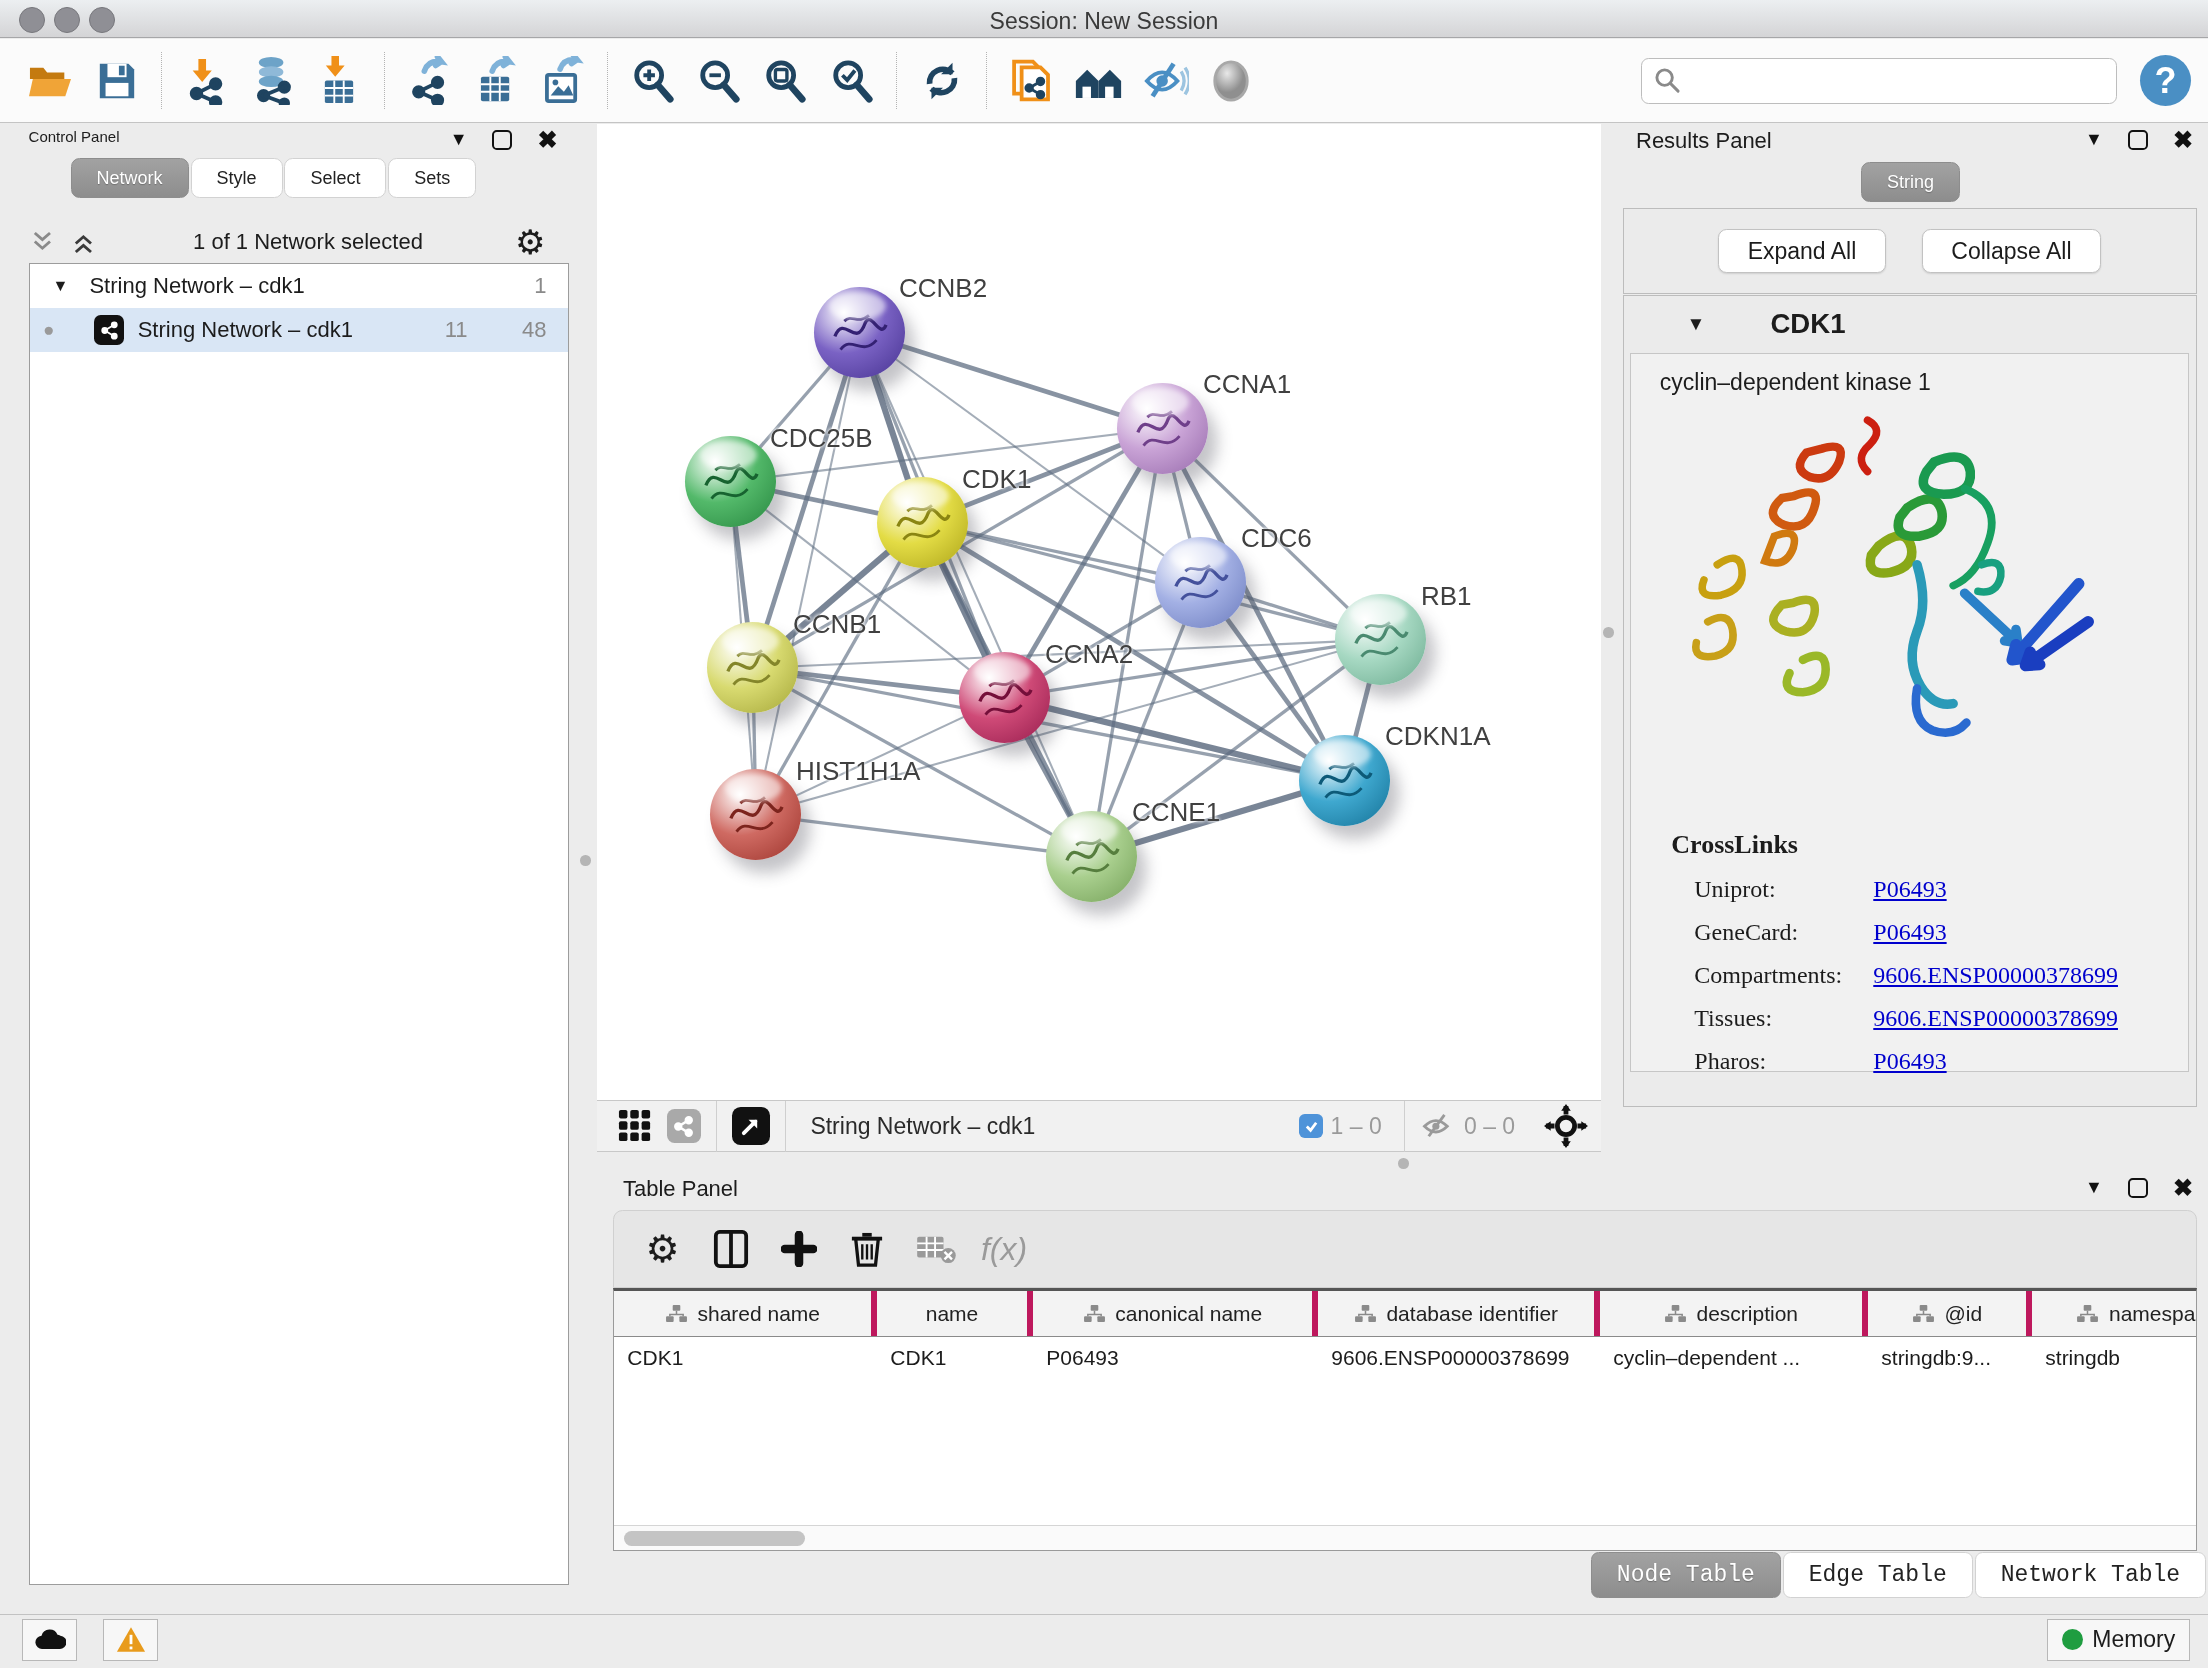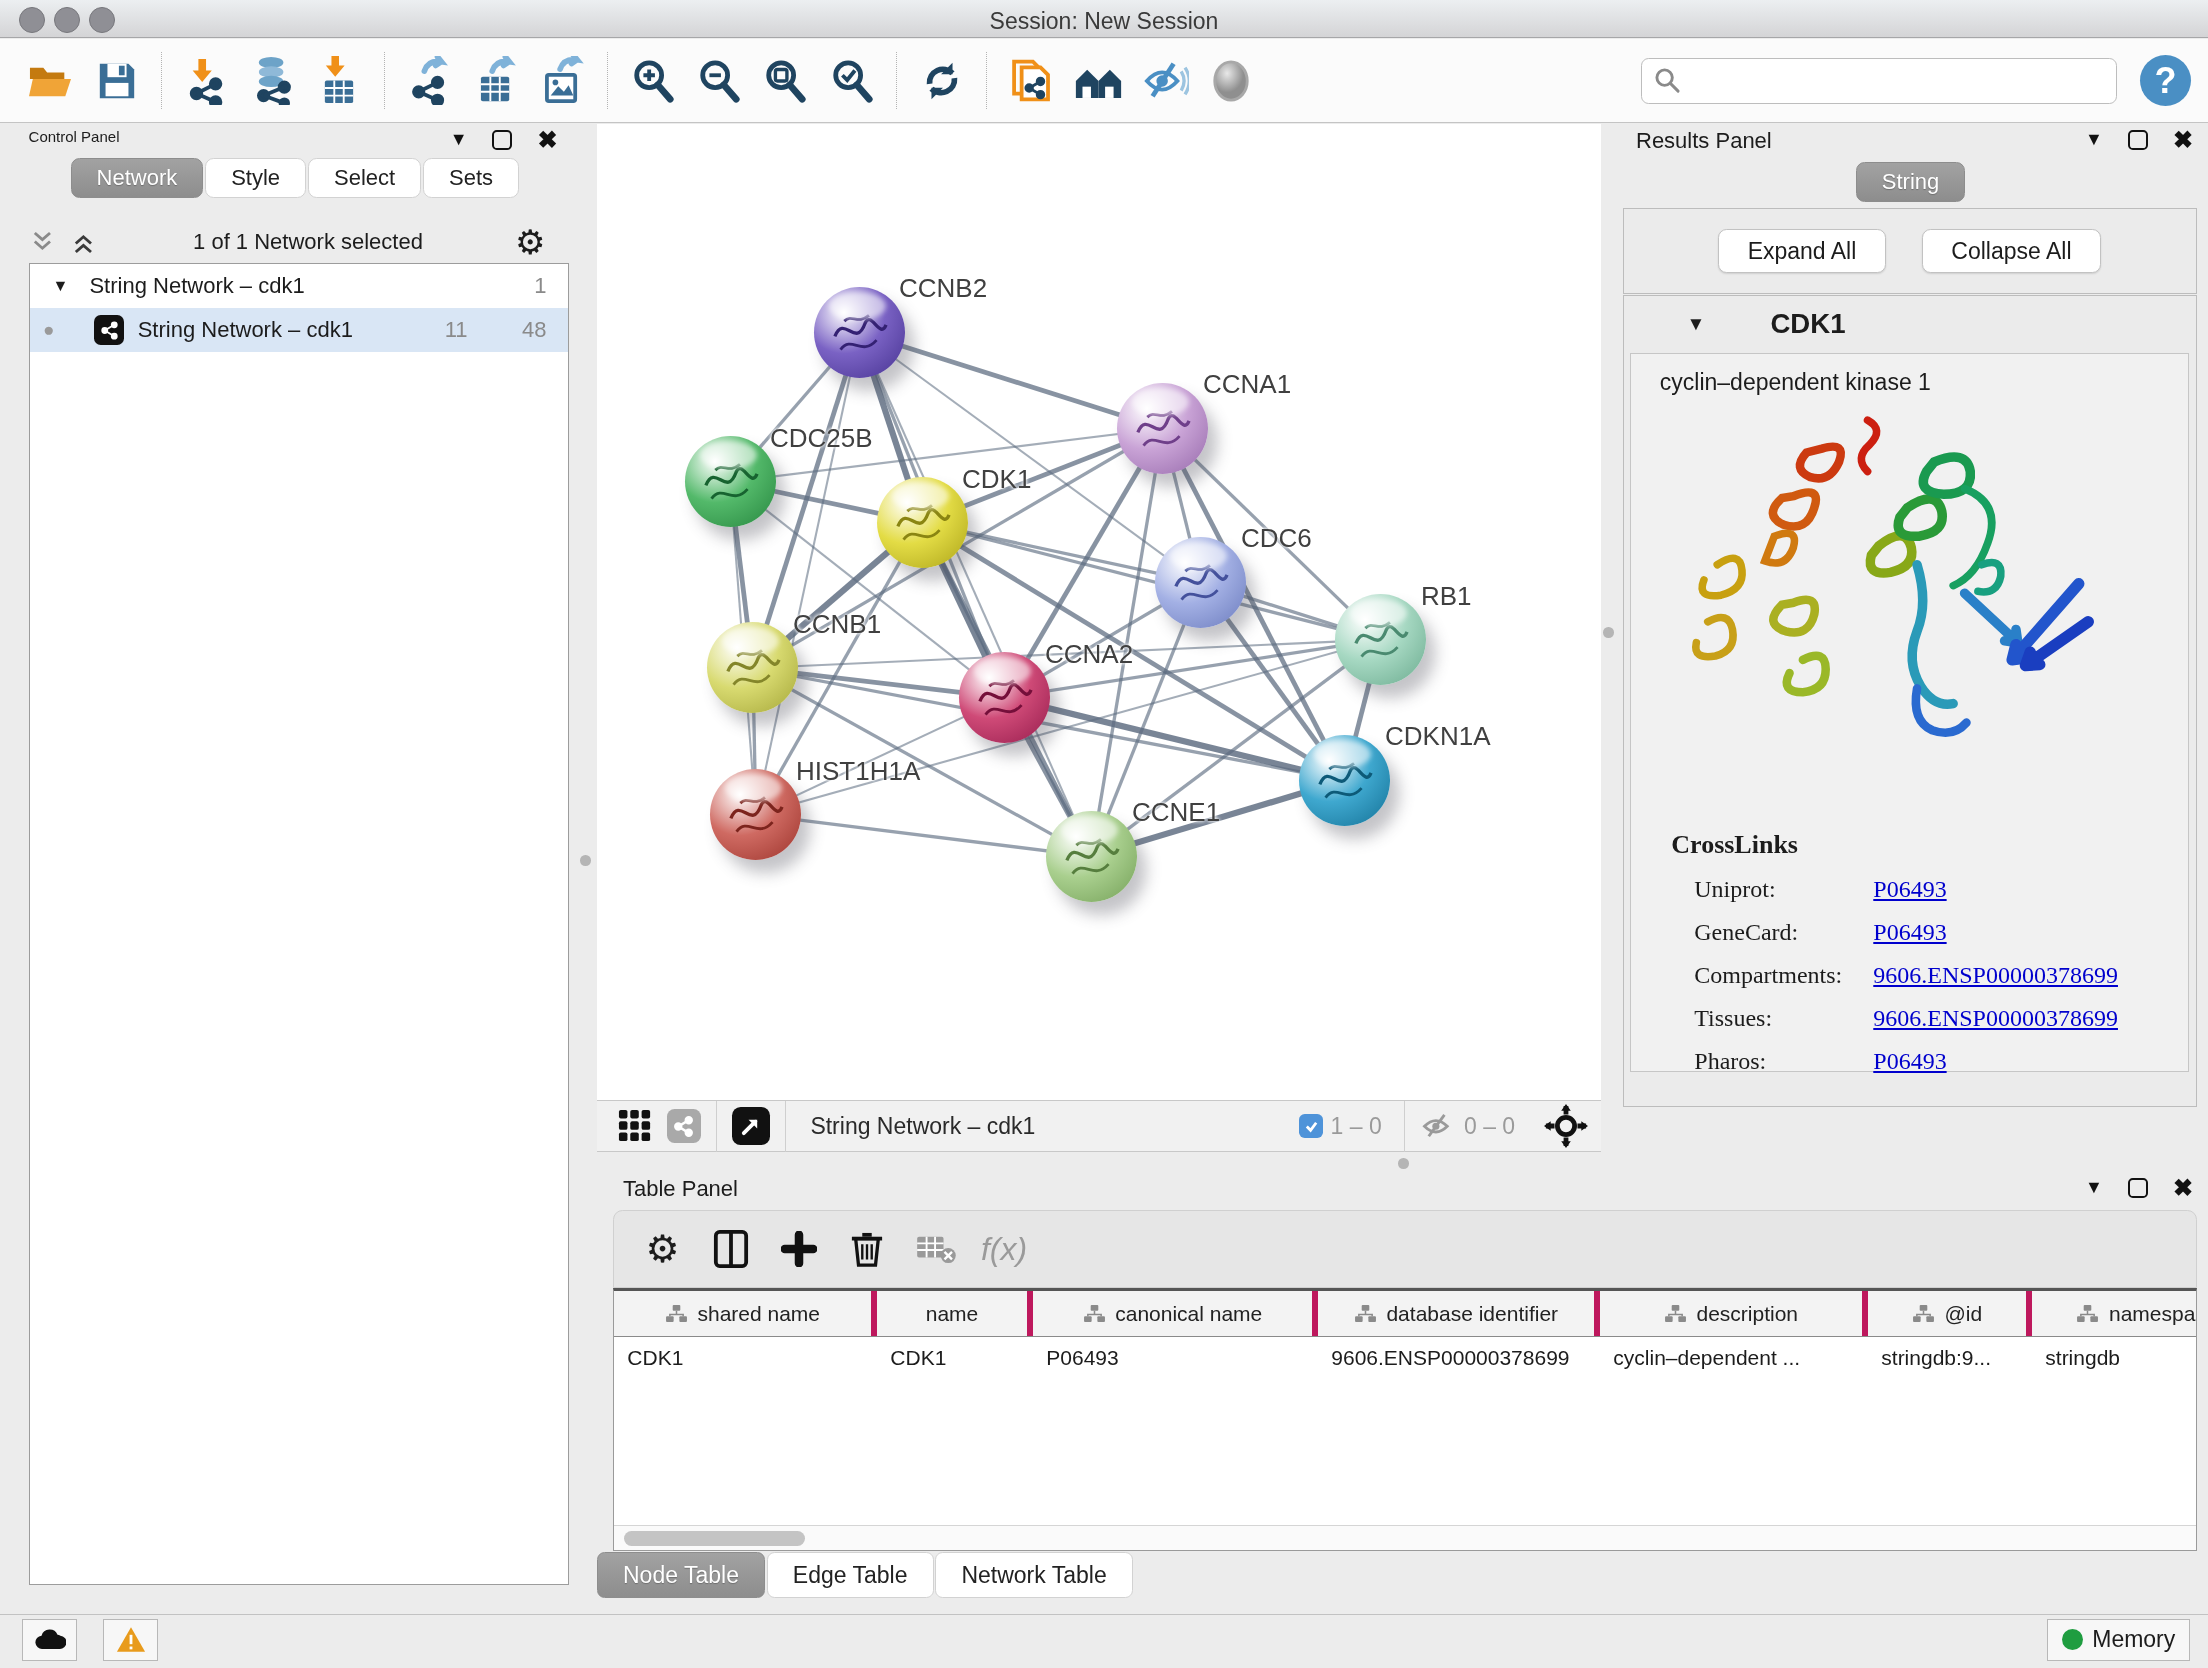--- a/index.html
+++ b/index.html
@@ -21,21 +21,21 @@
   .search-mag { position:absolute; left:13.3px; top:9.5px; }
   .help-btn { width:51px; height:51px; border-radius:50%; background:#4a8fc4; color:#fff; font-size:36px; font-weight:bold; display:flex; align-items:center; justify-content:center; margin-left:23px; }
 
   
   .control-panel { left:7.6px; top:124px; width:565px; height:1465px; }
   .panel-icons { position:absolute; top:1.9px; display:flex; align-items:center; gap:25px; }
   .icon-tri { font-size:18px; color:#111; }
   .icon-max { width:20px; height:20px; border:2.9px solid #111; border-radius:4.8px; display:inline-block; }
   .icon-x { font-size:24px; color:#111; font-weight:bold; }
   .tabs-row { position:absolute; display:flex; }
-  .tab { height:40px; padding:0 25px; display:flex; align-items:center; justify-content:center; font-size:22px; background:#fff; border:1px solid #d2d2d2; border-radius:8.6px; margin-right:1.9px; color:#222; }
+  .tab { height:40px; padding:0 25px; display:flex; align-items:center; justify-content:center; font-size:18px; background:#fff; border:1px solid #d2d2d2; border-radius:8.6px; margin-right:1.9px; color:#222; }
   .tab.active { background:linear-gradient(#a2a2a2,#8d8d8d); color:#fff; border-color:#8d8d8d; text-shadow:0 1px 1px #6f6f6f; }
   .cp-status { position:absolute; left:0; top:97px; width:565px; height:42px; display:flex; align-items:center; }
   .cp-status .stat-text { flex:1; text-align:center; font-size:22px; }
   .gear { font-size:34px; color:#1c1c1c; line-height:1; }
   .tree-box { position:absolute; left:21px; top:139px; width:540px; height:1322px; background:#fff; border:1.9px solid #9c9c9c; }
   .tree-row { height:44px; display:flex; align-items:center; font-size:22px; position:relative; }
   .tree-row .num { color:#8a8a8a; }
   .tree-row.selected { background:#d9e6f5; }
   .share-badge { width:30px; height:30px; border-radius:6.7px; background:#111; display:flex; align-items:center; justify-content:center; }
 
@@ -77,21 +77,21 @@
   .tp-band { position:absolute; left:16px; top:38px; width:1584px; height:78px; background:#e6e6e6; border:1px solid #d0d0d0; border-radius:9.5px 9.5px 0 0; display:flex; align-items:center; padding-left:21px; }
   .tp-ic { width:55px; height:55px; display:flex; align-items:center; justify-content:center; margin-right:13.3px; }
   .fx { font-family:Liberation Sans, sans-serif; font-style:italic; font-size:32px; color:#9a9a9a; }
   .tbl { position:absolute; left:16px; top:116px; width:1584px; height:263px; background:#fff; border:1px solid #9a9a9a; border-top:3.8px solid #555; overflow:hidden; }
   .tbl-head { display:flex; height:46px; background:#f3f3f3; border-bottom:1.9px solid #8a8a8a; }
   .th { display:flex; align-items:center; justify-content:center; gap:9.5px; font-size:21px; color:#222; border-right:6px solid #be185d; height:100%; white-space:nowrap; overflow:hidden; flex:none; }
   .tbl-row { display:flex; height:42px; }
   .td { display:flex; align-items:center; font-size:21px; padding-left:13.3px; white-space:nowrap; overflow:hidden; flex:none; }
   .hscroll { position:absolute; left:0; bottom:0; width:100%; height:25px; background:#fafafa; border-top:1px solid #d5d5d5; }
   .hthumb { position:absolute; left:9.5px; top:4.8px; width:181px; height:15px; border-radius:7.6px; background:#c4c4c4; }
-  .tp-tabs { position:absolute; left:0; top:380px; width:100%; display:flex; justify-content:flex-start; }
+  .tp-tabs { position:absolute; left:0; top:380px; width:100%; display:flex; justify-content:flex-end;font-family:Liberation Mono, monospace; }
   .tp-tabs .tab { height:46px; font-size:23px; border-radius:7.6px; }
 
   
   .statusbar { left:0; top:1614px; width:2208px; height:54px; background:#ececec; border-top:1.9px solid #c2c2c2; }
   .sb-btn { position:absolute; top:3.8px; height:42px; background:#f7f7f7; border:1.9px solid #b8b8b8; display:flex; align-items:center; justify-content:center; }
   .memory-btn { left:2047px; width:143px; gap:9.5px; font-size:23px; }
   .green-dot { width:21px; height:21px; border-radius:50%; background:#1f9d40; }
 </style>
 </head>
 <body>

